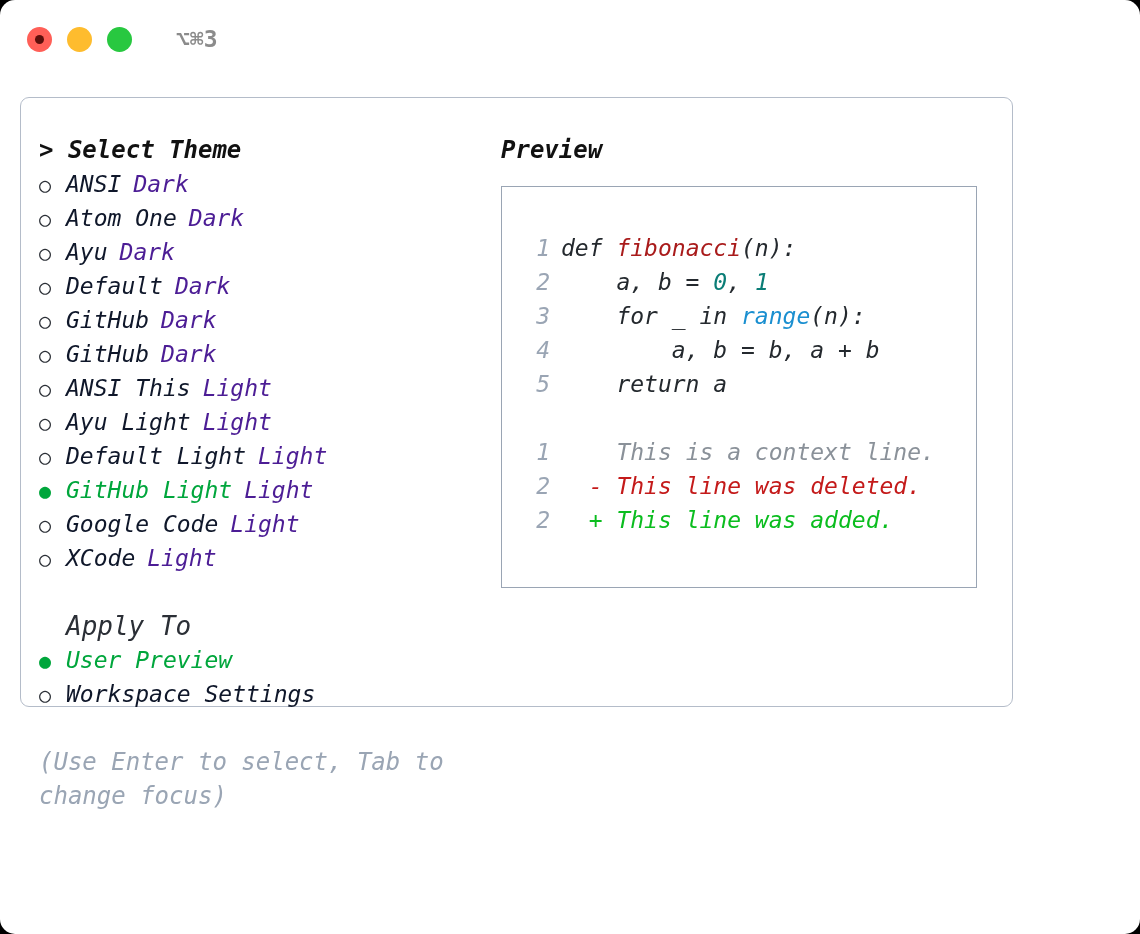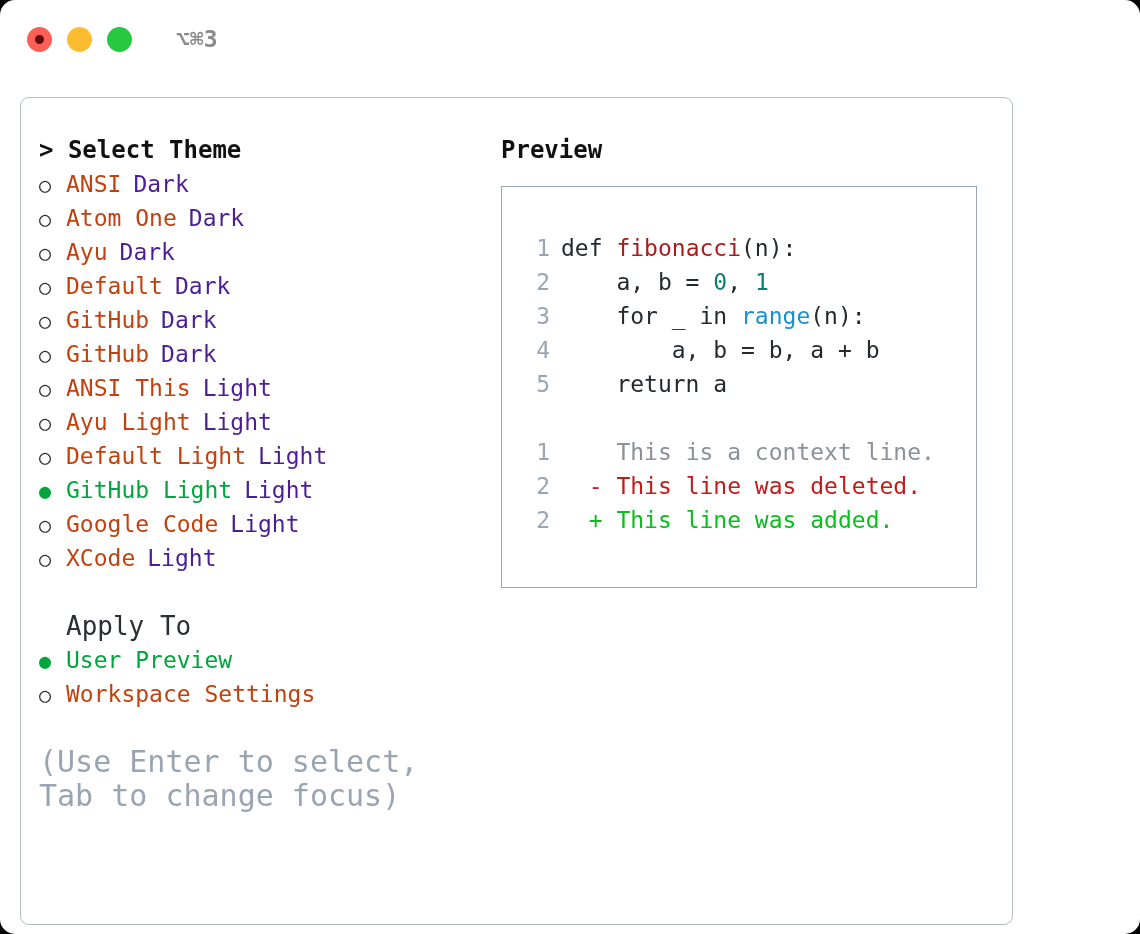--- a/index.html
+++ b/index.html
@@ -62,25 +62,26 @@
     letter-spacing: 0px;
     white-space: pre;
   }
 
   
   .panel {
     position: absolute;
     left: 20px;
     top: 97px;
     width: 993px;
-    height: 828px;
+    height: 610px;
     border: 1.6px solid #b4bcc9;
     border-radius: 9px;
     box-sizing: border-box;
     background: #ffffff;
+    font-style: italic;
   }
 
   
   .left-col {
     position: absolute;
     left: 18px;
     top: 35px;
     width: 440px;
   }
   .section-head {
@@ -101,40 +102,40 @@
     color: #2b2f36;
   }
   .bullet {
     width: 27px;
     flex: none;
     font-size: 20px;
     color: #2b2f36;
     line-height: 34px;
   }
   .bullet.sel { color: #00a63c; }
-  .opt-label { color: #c2410c; }
+  .opt-label { color: #0f172a; }
   .opt-row.selected .opt-label { color: #00a63c; }
   .opt-badge {
     color: #4c1d95;
     margin-left: 12px;
   }
 
   .applyto-head {
     font-size: 26px;
     color: #2b2f36;
     line-height: 34px;
     height: 34px;
     white-space: pre;
     padding-left: 27px;
   }
   .spacer-row { height: 34px; }
 
   .hint {
     margin-top: 34px;
-    font-size: 30px;
+    font-size: 24px;
     line-height: 34px;
     color: #9aa5b4;
     width: 410px;
   }
 
   
   .right-col {
     position: absolute;
     left: 480px;
     top: 35px;

